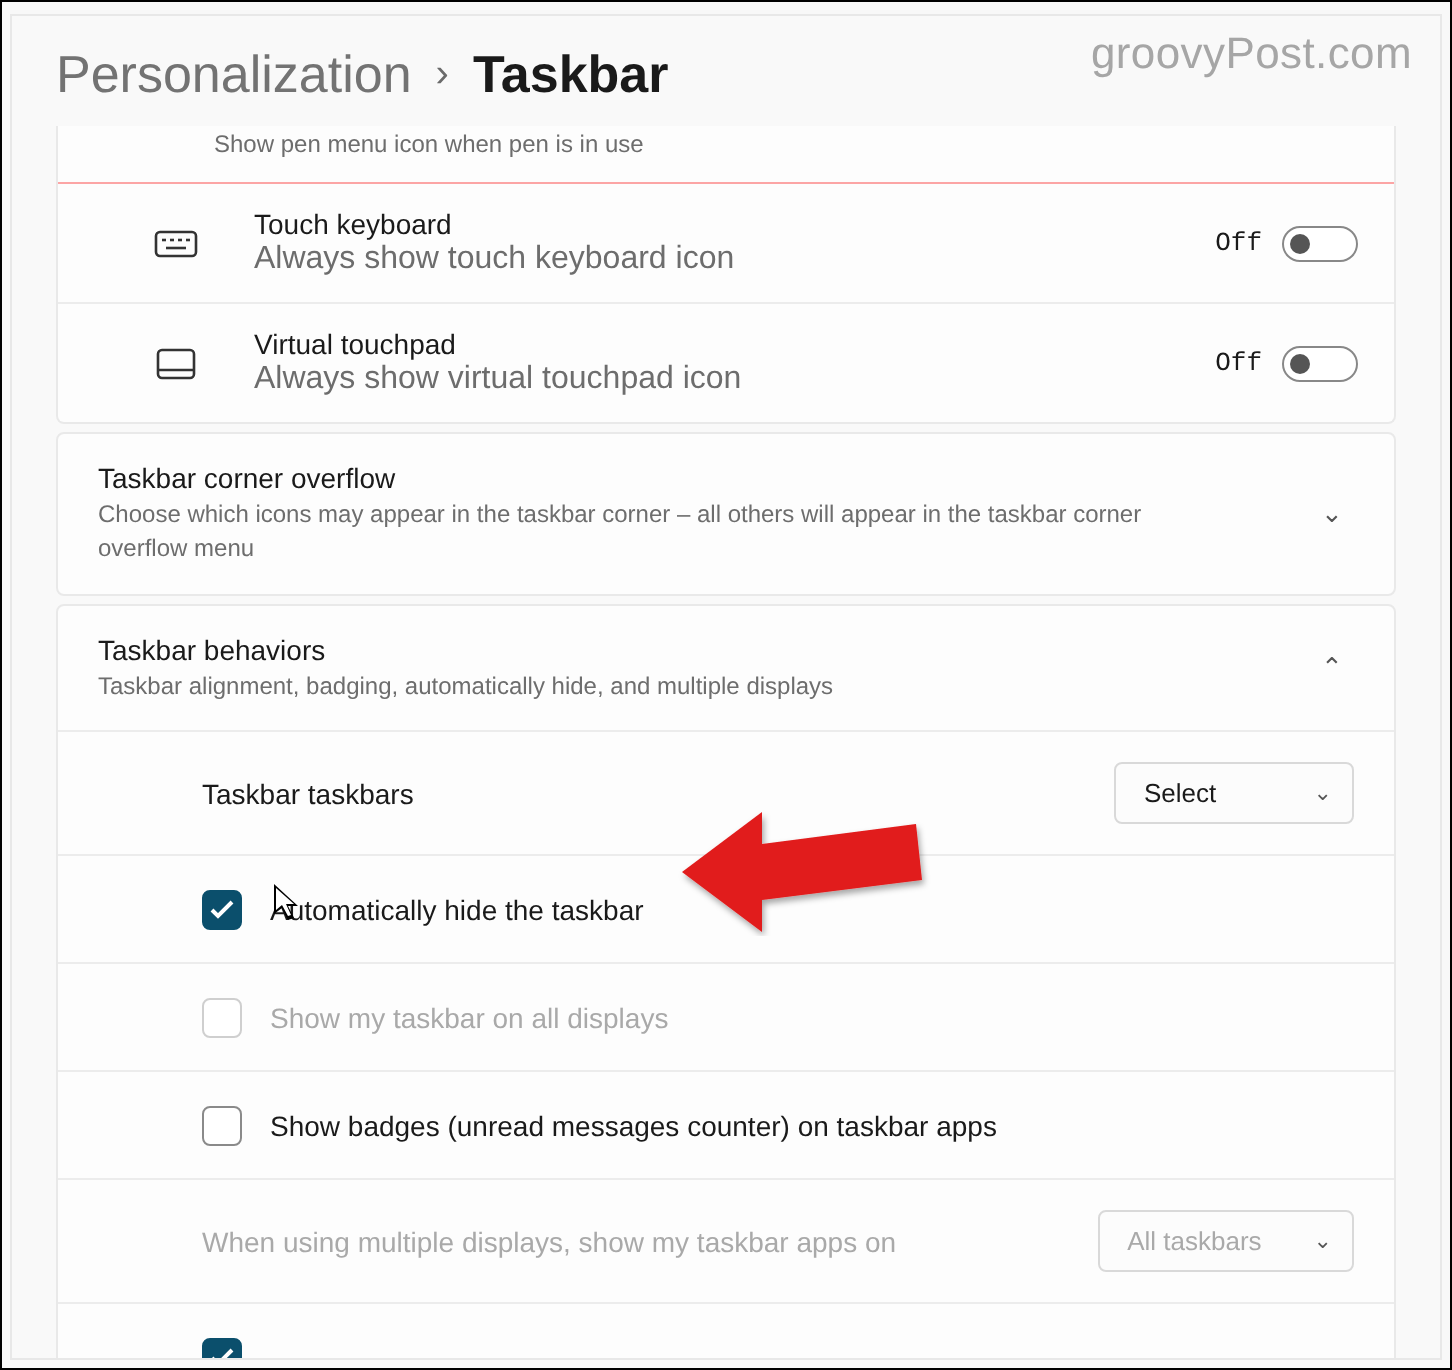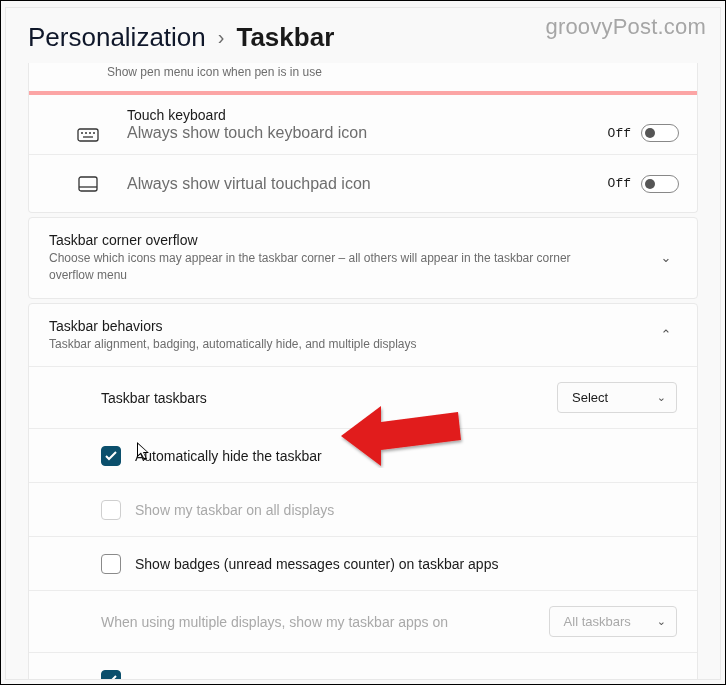--- a/index.html
+++ b/index.html
@@ -33,21 +33,21 @@
     font-family: Liberation Sans, sans-serif;
     letter-spacing: .2px;
     z-index: 50;
   }
   .breadcrumb {
     display: flex;
     align-items: center;
     gap: 12px;
     margin-bottom: 10px;
   }
-  .breadcrumb .parent { font-size: 26px; color: #0f172a; font-weight:400;}
+  .breadcrumb .parent { font-size: 26px; color: #737373; font-weight:400;}
   .breadcrumb .sep { font-size: 20px; color: #6b6b6b; }
   .breadcrumb .current { font-size: 26px; color: #1a1a1a; font-weight:600;}
   .card {
     background: #fdfdfd;
     border: 1px solid #e9e9e9;
     border-radius: 4px;
     margin-bottom: 4px;
   }
   .row {
     display: flex;
@@ -139,21 +139,21 @@
     <span class="sep">›</span>
     <span class="current">Taskbar</span>
   </div>
 
   <div class="card truncated-top">
     <div class="row" style="padding-left:58px;">
       <div class="textcell">
             <div class="desc-only">Show pen menu icon when pen is in use</div>
           </div>
     </div>
-    <div class="row" style="border-top:4px solid #fca5a5; padding-left:40px;align-items:flex-end;">
+    <div class="row" style="border-top:1px solid #fca5a5; padding-left:40px;">
       <div class="iconcell">
         <svg width="22" height="14" viewBox="0 0 22 14" fill="none" stroke="#333" stroke-width="1.3">
           <rect x="1" y="1" width="20" height="12" rx="2"></rect>
           <line x1="4" y1="5" x2="6" y2="5"></line>
               <line x1="8" y1="5" x2="10" y2="5"></line>
               <line x1="12" y1="5" x2="14" y2="5"></line>
               <line x1="16" y1="5" x2="18" y2="5"></line>
           <line x1="6" y1="9" x2="16" y2="9"></line>
         </svg>
       </div>
@@ -167,20 +167,21 @@
       </div>
     </div>
     <div class="row" style="border-top:1px solid #ececec; padding-left:40px;">
       <div class="iconcell">
         <svg width="20" height="16" viewBox="0 0 20 16" fill="none" stroke="#333" stroke-width="1.3">
           <rect x="1" y="1" width="18" height="14" rx="2"></rect>
           <line x1="1" y1="11" x2="19" y2="11"></line>
         </svg>
       </div>
       <div class="textcell">
+        <div class="title">Virtual touchpad</div>
         <div class="desc">Always show virtual touchpad icon</div>
       </div>
       <div class="ctrl">
         <span class="offlabel">Off</span>
         <div class="toggle"></div>
       </div>
     </div>
   </div>
 
   <div class="card">

